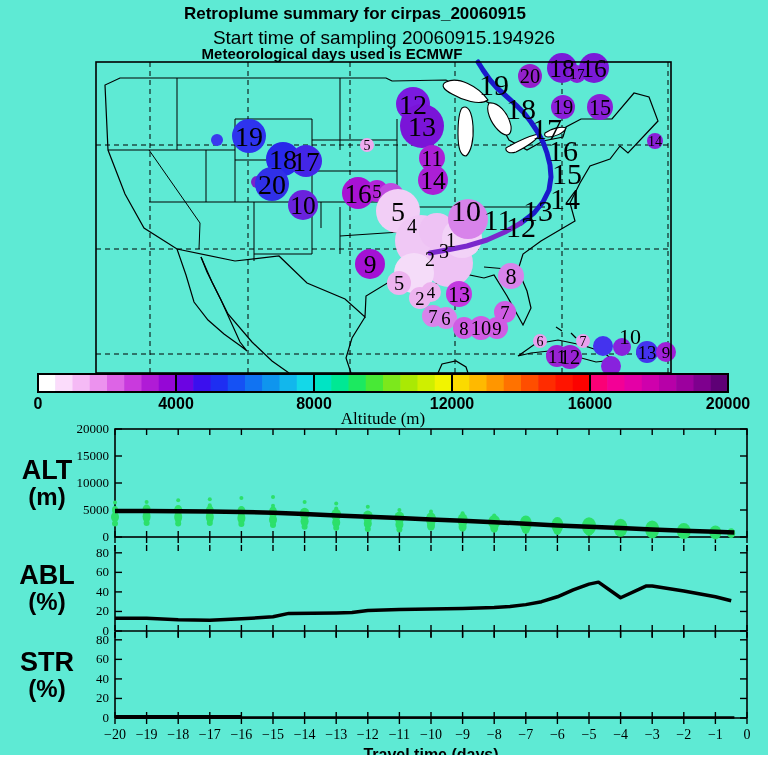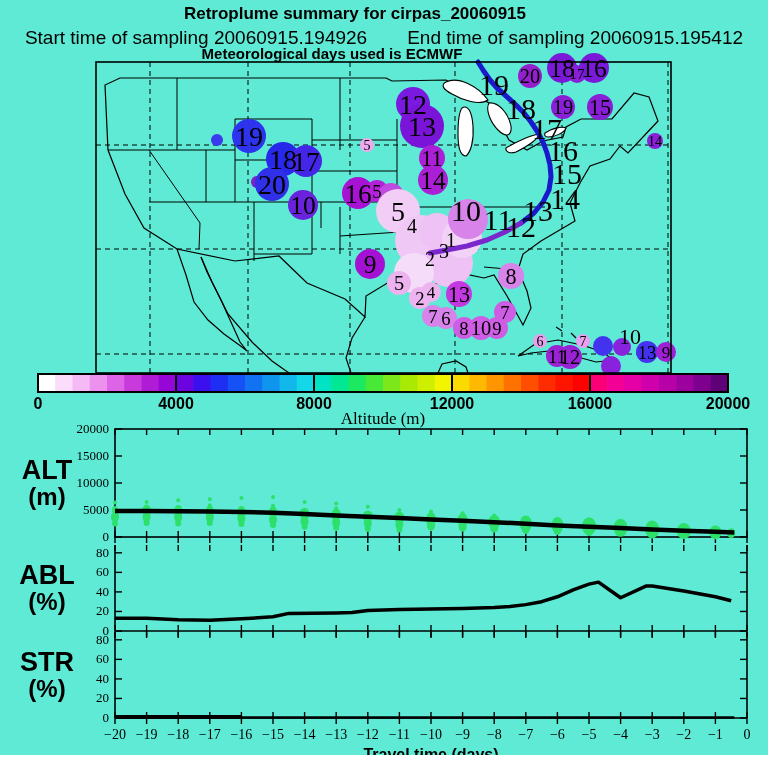--- a/index.html
+++ b/index.html
@@ -12,21 +12,20 @@
   svg{position:absolute;left:0;top:0;}
   text{fill:#000;}
 </style>
 </head>
 <body>
 
 <div class="page">
   <div class="hdr title">Retroplume summary for cirpas_20060915</div>
   <div class="hdr subrow">
     <span>Start time of sampling 20060915.194926</span>
-    <span>End time of sampling 20060915.195412</span>
   </div>
   <div class="hdr met">Meteorological days used is ECMWF</div>
   <svg id="plot" width="768" height="768" viewBox="0 0 768 768">
       <g>
         <line x1="150" y1="62" x2="150" y2="373" stroke="#000" stroke-width="1" stroke-dasharray="5 4"></line>
         <line x1="248" y1="62" x2="248" y2="373" stroke="#000" stroke-width="1" stroke-dasharray="5 4"></line>
         <line x1="350" y1="62" x2="350" y2="373" stroke="#000" stroke-width="1" stroke-dasharray="5 4"></line>
         <line x1="455" y1="62" x2="455" y2="373" stroke="#000" stroke-width="1" stroke-dasharray="5 4"></line>
         <line x1="562" y1="62" x2="562" y2="373" stroke="#000" stroke-width="1" stroke-dasharray="5 4"></line>
         <line x1="668" y1="62" x2="668" y2="373" stroke="#000" stroke-width="1" stroke-dasharray="5 4"></line>

